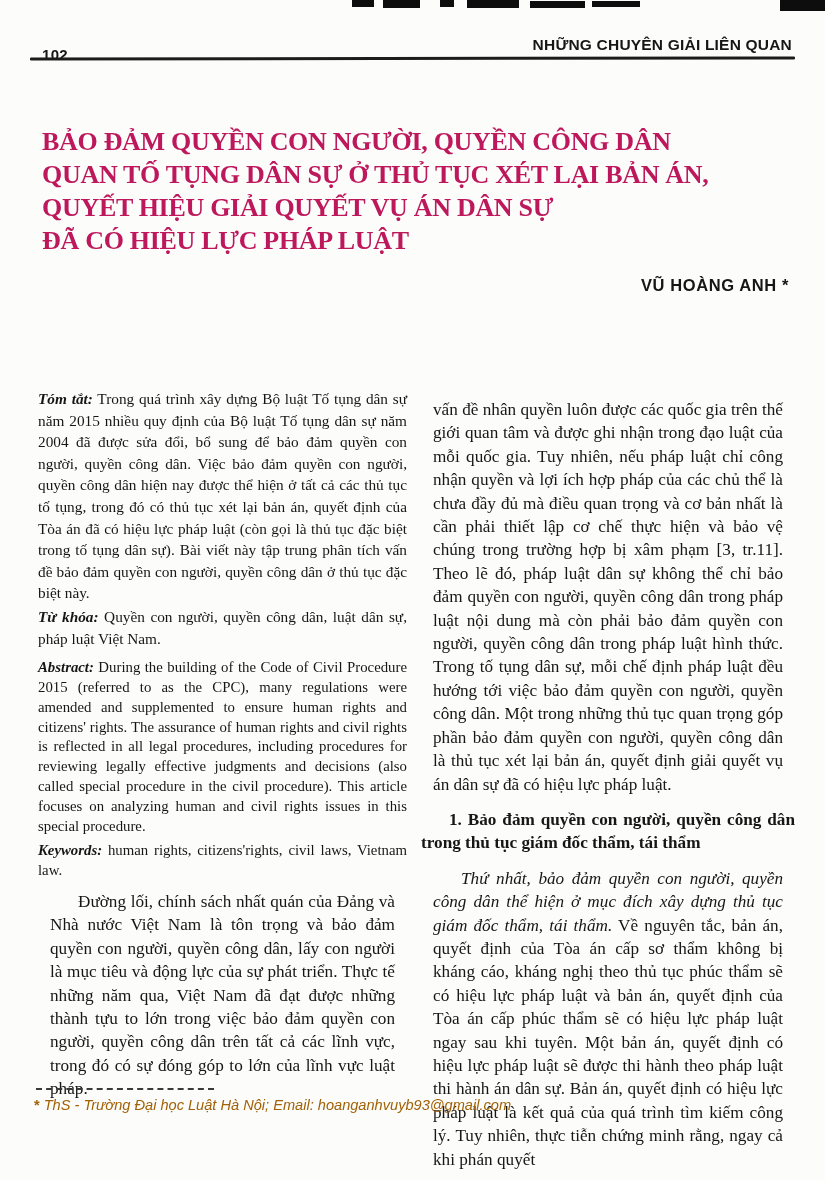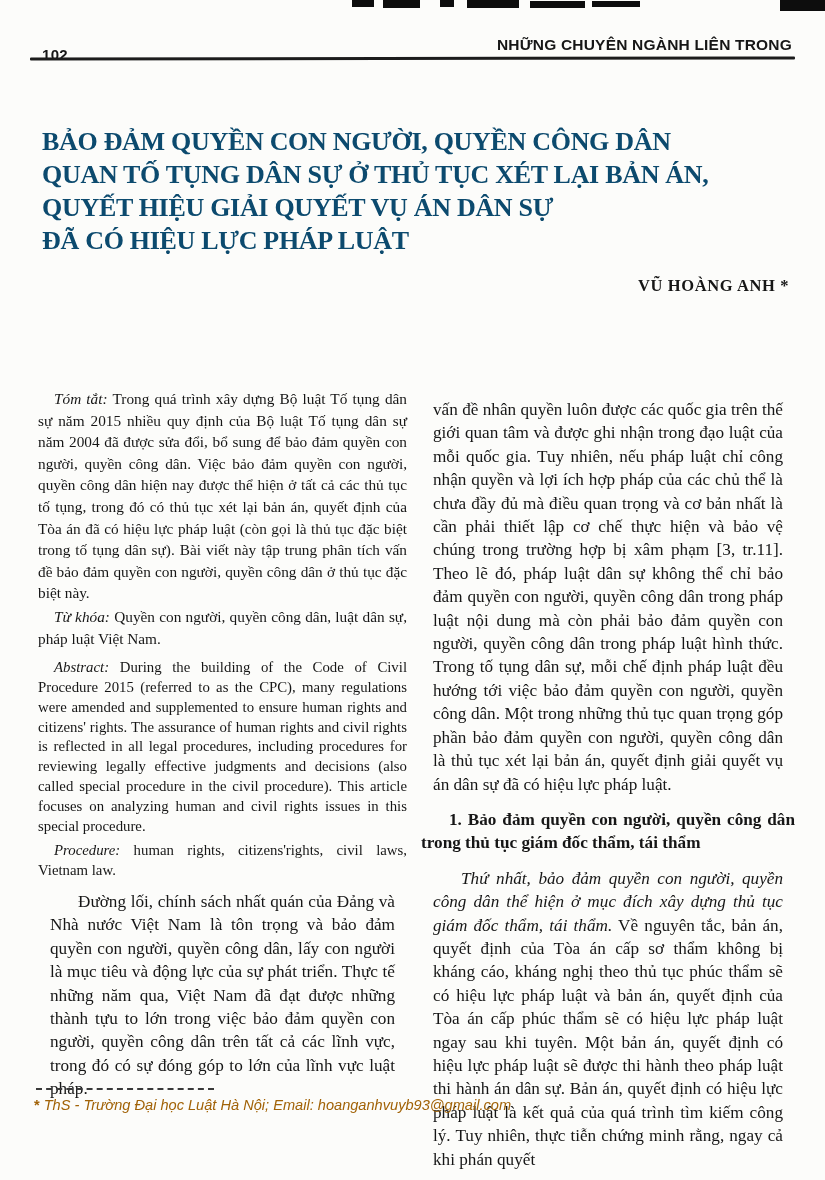--- a/index.html
+++ b/index.html
@@ -10,32 +10,32 @@
     overflow:hidden;
   }
   .artifact{position:absolute;background:#0d0d0d;}
   .page-header{position:absolute;top:30px;left:42px;right:33px;height:26px;
     font-family:"Liberation Sans", sans-serif;}
   .page-num{position:absolute;left:0;top:16px;font-size:15px;font-weight:600;letter-spacing:.3px;}
   .running-head{position:absolute;right:0;top:6px;font-size:15.5px;font-weight:600;letter-spacing:.2px;}
   .header-rule{position:absolute;top:57px;left:30px;width:765px;height:3px;background:#1c1c1c;
     border-radius:1px;transform:rotate(-0.08deg);}
   .title{position:absolute;left:42px;top:108px;width:740px;
-    font-weight:bold;font-size:26px;line-height:33px;letter-spacing:-0.3px;color:#0c4a6e;}
+    font-weight:bold;font-size:26px;line-height:33px;letter-spacing:-0.3px;color:#be185d;}
   .title div{white-space:nowrap;}
   .author{position:absolute;right:36px;top:276px;
-    font-family:Liberation Serif, serif;font-weight:bold;font-size:16.5px;letter-spacing:.6px;}
+    font-family:Liberation Sans, sans-serif;font-weight:bold;font-size:16.5px;letter-spacing:.6px;}
   .col{position:absolute;text-align:justify;}
   .col-left{left:38px;top:388px;width:369px;}
   .col-right{left:421px;top:386px;width:374px;}
   .small-vi{font-size:15.3px;line-height:21.6px;}
   .small-vi p{margin:0 0 2px 0;}
   .small-en{font-size:14.8px;line-height:19.8px;}
   .small-en p{margin:0 0 5px 0;}
-  .lbl{font-weight:normal;font-style:italic;margin-left:16px;}
+  .lbl{font-weight:bold;font-style:italic;}
   .abstract-block{margin-top:9px;}
   .body-text{font-size:17.2px;line-height:23.4px;}
   .body-text p{margin:12px;}
   .indent{text-indent:28px;}
   .para-gap{margin-top:9px !important;}
   .sec-heading{font-weight:bold;margin:9px 0 5px 0 !important;text-indent:28px;}
   .lead-italic{font-style:italic;}
   .footnote{position:absolute;left:34px;top:1088px;width:500px;
     font-family:"Liberation Sans", sans-serif;}
   .footnote-rule{width:178px;height:0;border-top:2px dashed #3a3a3a;margin-left:2px;}
@@ -48,41 +48,41 @@
 <div class="artifact" style="left:352px;top:0;width:22px;height:7px;"></div>
 <div class="artifact" style="left:383px;top:0;width:37px;height:8px;"></div>
 <div class="artifact" style="left:440px;top:0;width:14px;height:7px;"></div>
 <div class="artifact" style="left:467px;top:0;width:52px;height:8px;"></div>
 <div class="artifact" style="left:530px;top:1px;width:55px;height:7px;"></div>
 <div class="artifact" style="left:592px;top:1px;width:48px;height:6px;"></div>
 <div class="artifact" style="left:780px;top:0;width:45px;height:11px;"></div>
 
 <header class="page-header">
   <span class="page-num">102</span>
-  <span class="running-head">NHỮNG CHUYÊN NGÀNH LIÊN TRONG</span>
+  <span class="running-head">NHỮNG CHUYÊN GIẢI LIÊN QUAN</span>
 </header>
 <div class="header-rule"></div>
 
 <h1 class="title">
   <div>BẢO ĐẢM QUYỀN CON NGƯỜI, QUYỀN CÔNG DÂN</div>
   <div>QUAN TỐ TỤNG DÂN SỰ Ở THỦ TỤC XÉT LẠI BẢN ÁN,</div>
   <div>QUYẾT HIỆU GIẢI QUYẾT VỤ ÁN DÂN SỰ</div>
   <div>ĐÃ CÓ HIỆU LỰC PHÁP LUẬT</div>
 </h1>
 
 <div class="author">VŨ HOÀNG ANH *</div>
 
 <section class="col col-left">
   <div class="small-vi">
     <p><span class="lbl">Tóm tắt:</span><span> Trong quá trình xây dựng Bộ luật Tố tụng dân sự năm 2015 nhiều quy định của Bộ luật Tố tụng dân sự năm 2004 đã được sửa đổi, bổ sung để bảo đảm quyền con người, quyền công dân. Việc bảo đảm quyền con người, quyền công dân hiện nay được thể hiện ở tất cả các thủ tục tố tụng, trong đó có thủ tục xét lại bản án, quyết định của Tòa án đã có hiệu lực pháp luật (còn gọi là thủ tục đặc biệt trong tố tụng dân sự). Bài viết này tập trung phân tích vấn đề bảo đảm quyền con người, quyền công dân ở thủ tục đặc biệt này.</span></p>
     <p><span class="lbl">Từ khóa:</span><span> Quyền con người, quyền công dân, luật dân sự, pháp luật Việt Nam.</span></p>
   </div>
   <div class="small-en abstract-block">
     <p><span class="lbl">Abstract:</span><span> During the building of the Code of Civil Procedure 2015 (referred to as the CPC), many regulations were amended and supplemented to ensure human rights and citizens' rights. The assurance of human rights and civil rights is reflected in all legal procedures, including procedures for reviewing legally effective judgments and decisions (also called special procedure in the civil procedure). This article focuses on analyzing human and civil rights issues in this special procedure.</span></p>
-    <p><span class="lbl">Procedure:</span><span> human rights, citizens'rights, civil laws, Vietnam law.</span></p>
+    <p><span class="lbl">Keywords:</span><span> human rights, citizens'rights, civil laws, Vietnam law.</span></p>
   </div>
   <div class="body-text">
     <p class="indent para-gap">Đường lối, chính sách nhất quán của Đảng và Nhà nước Việt Nam là tôn trọng và bảo đảm quyền con người, quyền công dân, lấy con người là mục tiêu và động lực của sự phát triển. Thực tế những năm qua, Việt Nam đã đạt được những thành tựu to lớn trong việc bảo đảm quyền con người, quyền công dân trên tất cả các lĩnh vực, trong đó có sự đóng góp to lớn của lĩnh vực luật pháp.</p>
   </div>
 </section>
 
 <section class="col col-right body-text">
   <p>vấn đề nhân quyền luôn được các quốc gia trên thế giới quan tâm và được ghi nhận trong đạo luật của mỗi quốc gia. Tuy nhiên, nếu pháp luật chỉ công nhận quyền và lợi ích hợp pháp của các chủ thể là chưa đầy đủ mà điều quan trọng và cơ bản nhất là cần phải thiết lập cơ chế thực hiện và bảo vệ chúng trong trường hợp bị xâm phạm [3, tr.11]. Theo lẽ đó, pháp luật dân sự không thể chỉ bảo đảm quyền con người, quyền công dân trong pháp luật nội dung mà còn phải bảo đảm quyền con người, quyền công dân trong pháp luật hình thức. Trong tố tụng dân sự, mỗi chế định pháp luật đều hướng tới việc bảo đảm quyền con người, quyền công dân. Một trong những thủ tục quan trọng góp phần bảo đảm quyền con người, quyền công dân là thủ tục xét lại bản án, quyết định giải quyết vụ án dân sự đã có hiệu lực pháp luật.</p>
   <p class="sec-heading">1. Bảo đảm quyền con người, quyền công dân trong thủ tục giám đốc thẩm, tái thẩm</p>
   <p class="indent"><span class="lead-italic">Thứ nhất, bảo đảm quyền con người, quyền công dân thể hiện ở mục đích xây dựng thủ tục giám đốc thẩm, tái thẩm.</span><span> Về nguyên tắc, bản án, quyết định của Tòa án cấp sơ thẩm không bị kháng cáo, kháng nghị theo thủ tục phúc thẩm sẽ có hiệu lực pháp luật và bản án, quyết định của Tòa án cấp phúc thẩm sẽ có hiệu lực pháp luật ngay sau khi tuyên. Một bản án, quyết định có hiệu lực pháp luật sẽ được thi hành theo pháp luật thi hành án dân sự. Bản án, quyết định có hiệu lực pháp luật là kết quả của quá trình tìm kiếm công lý. Tuy nhiên, thực tiễn chứng minh rằng, ngay cả khi phán quyết</span></p>

